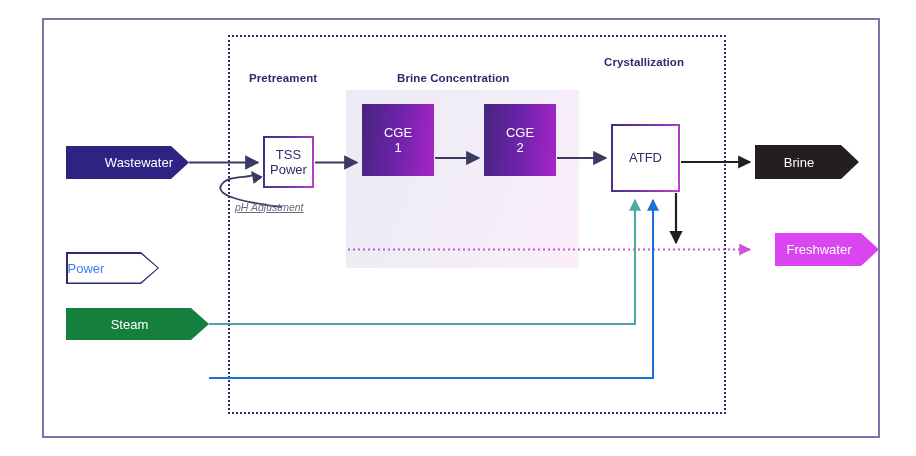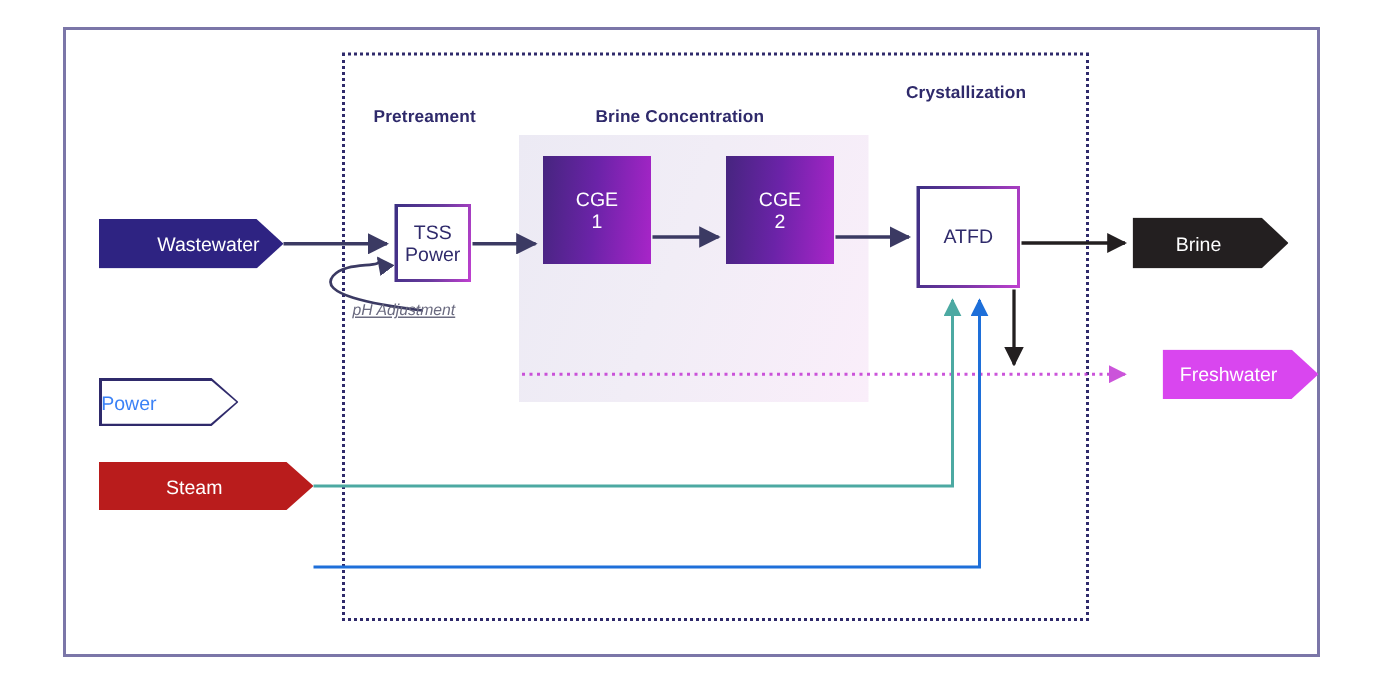--- a/index.html
+++ b/index.html
@@ -127,21 +127,21 @@
     position: absolute; left: 1.5px; top: 1.5px; right: 1.5px; bottom: 1.5px;
     background: #ffffff;
     -webkit-clip-path: polygon(0 0, calc(100% - 17px) 0, 100% 50%, calc(100% - 17px) 100%, 0 100%);
     clip-path: polygon(0 0, calc(100% - 17px) 0, 100% 50%, calc(100% - 17px) 100%, 0 100%);
     display: flex; align-items: center; 
     padding-right: 14px;
     color: #3b82f6; font-size: 13px;
   }
   #chev-steam {
     left: 66px; top: 308px; width: 143px; height: 32px;
-    background: #b91c1c; color: #ffffff;
+    background: #15803d; color: #ffffff;
   }
   #chev-cooling {
     left: 66px; top: 362px; width: 143px; height: 32px;
     background: #1e6fd9; color: #ffffff;
   }
   #chev-salt {
     left: 755px; top: 145px; width: 104px; height: 34px;
     background: #231f20; color: #ffffff;
   }
   #chev-freshwater {

